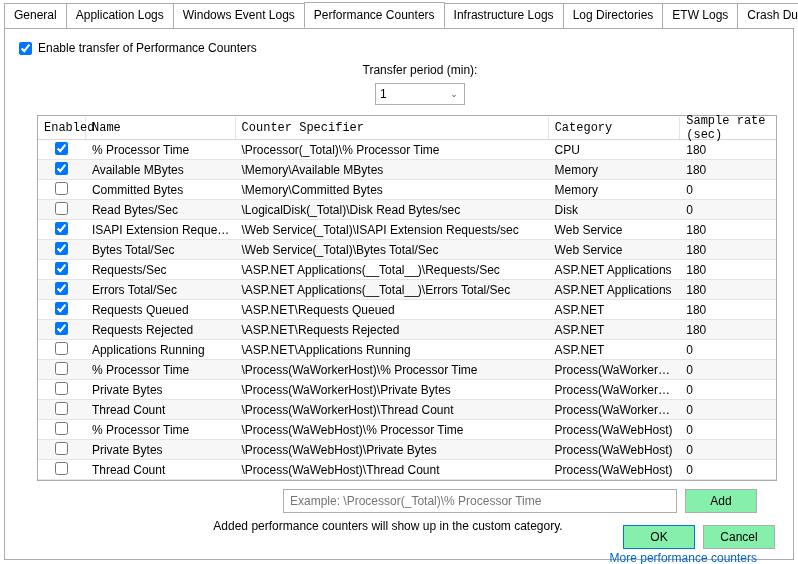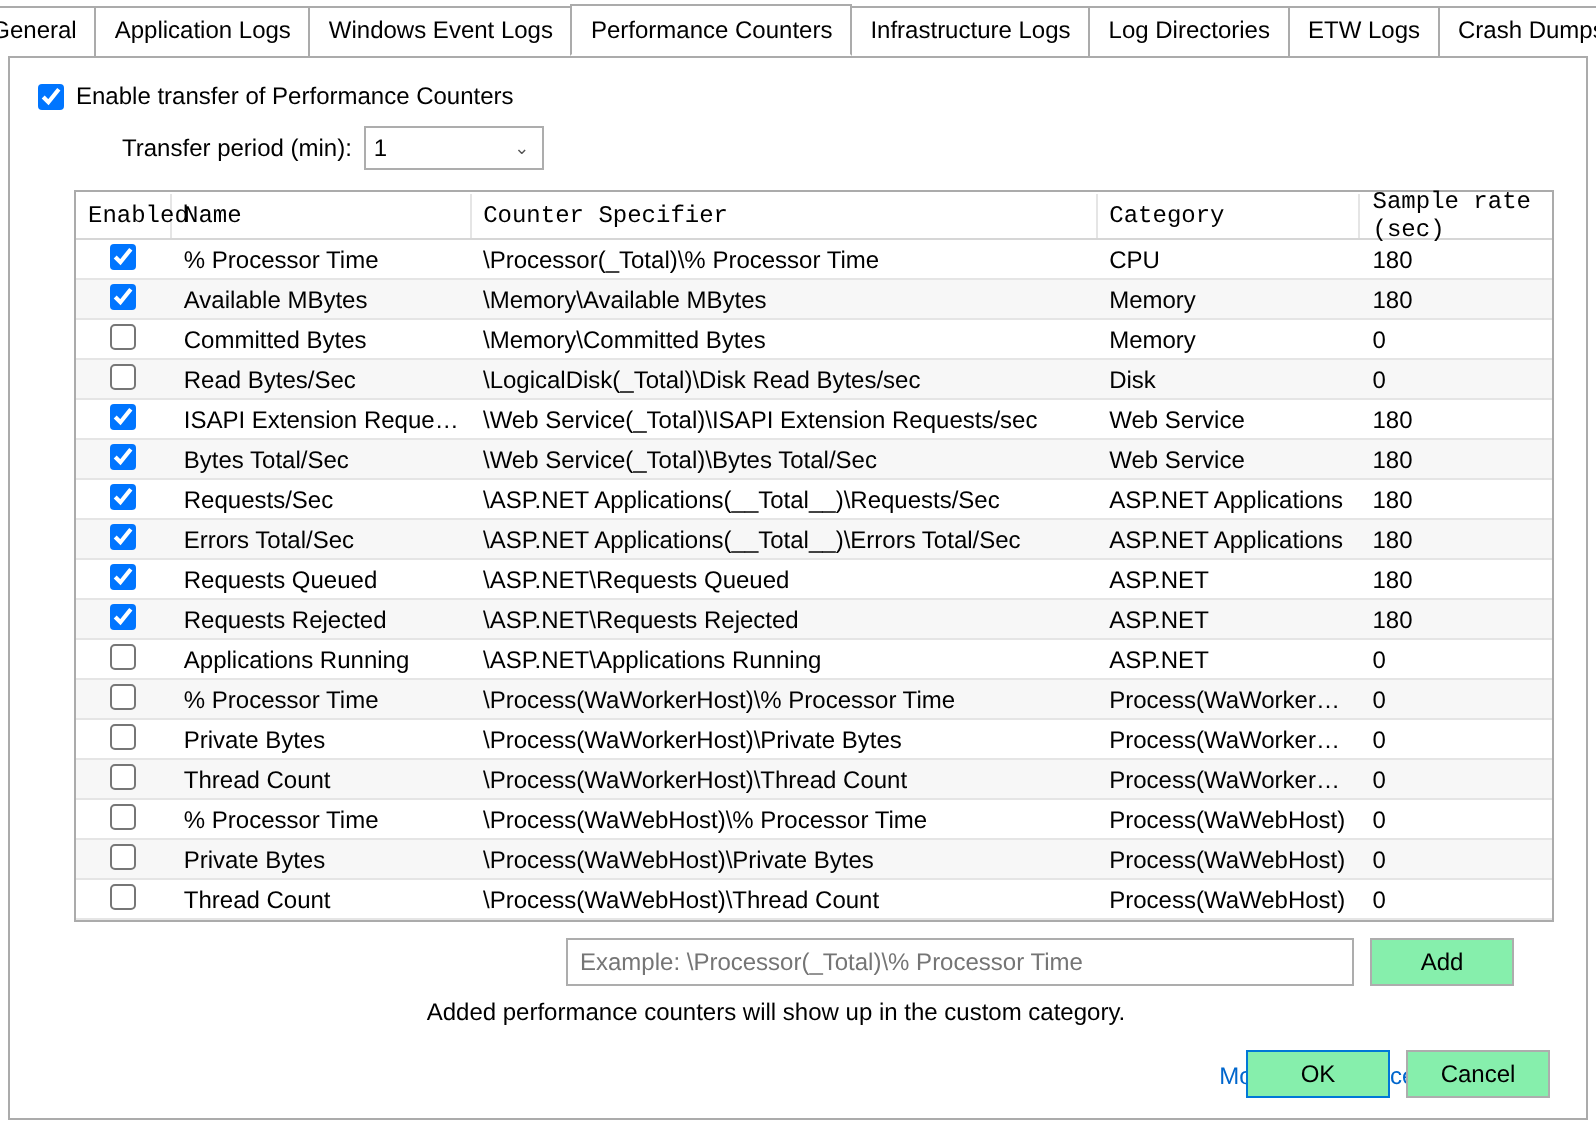--- a/index.html
+++ b/index.html
@@ -10,21 +10,20 @@
     background: #fff;
     color: #000;
     width: 798px;
     height: 564px;
     overflow: hidden;
   }
   .tabs {
     display: flex;
     padding: 2px 4px 0 4px;
     background: #fff;
-    justify-content: center;
   }
   .tab {
     padding: 4px 9px 4px 9px;
     border: 1px solid #ababab;
     border-bottom: none;
     background: #fff;
     position: relative;
     top: 1px;
     cursor: pointer;
     white-space: nowrap;
@@ -55,20 +54,21 @@
   input[type=checkbox] {
     width: 13px; height: 13px;
     margin: 0;
   }
   .transfer-row {
     display: flex;
     align-items: center;
     gap: 6px;
     margin-left: 42px;
     margin-bottom: 10px;
+    flex-direction: column;
   }
   .combo {
     display: inline-flex;
     align-items: center;
     border: 1px solid #adadad;
     height: 22px;
     width: 90px;
     background: #fff;
   }
   .combo input {

